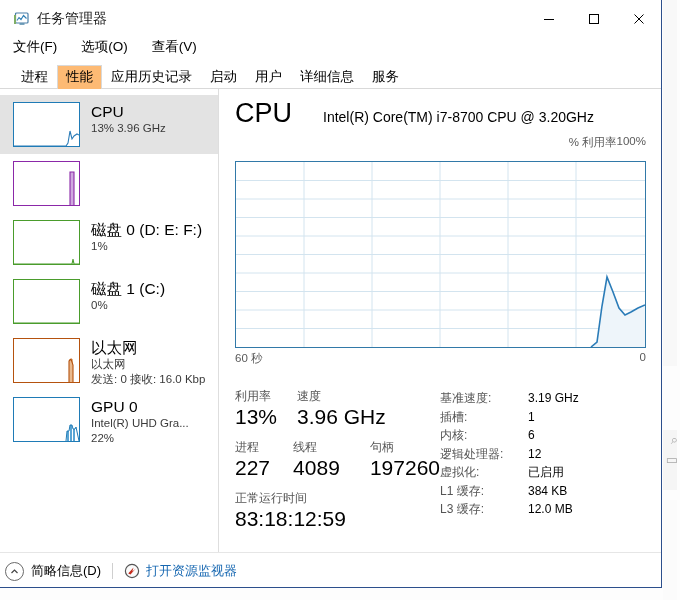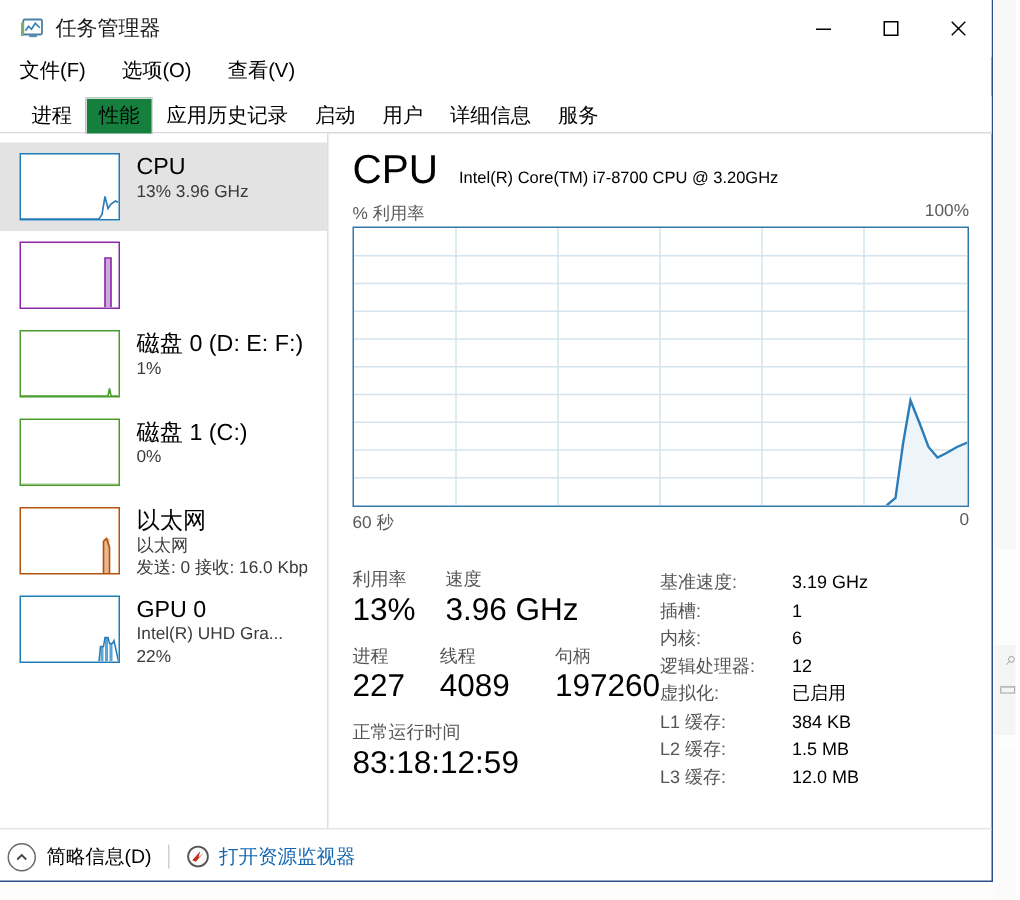--- a/index.html
+++ b/index.html
@@ -118,21 +118,21 @@
     color: #000;
     padding: 2px 8px 3px 8px;
     cursor: default;
     line-height: 17px;
     border: 1px solid transparent;
     border-bottom: none;
     position: relative;
   }
   .tab.active {
     border-color: #d9d9d9;
-    background: #15803d;
+    background: #fdba74;
     margin-bottom: -1px;
     padding-bottom: 4px;
   }
 
   
   .content {
     display: flex;
     height: 463px;
   }
 
@@ -194,31 +194,31 @@
     display: flex;
     align-items: baseline;
   }
   .main-title {
     font-size: 27px;
     color: #000;
     font-weight: 400;
     line-height: 32px;
   }
   .main-model {
-    margin-left: 14px;
-    font-size: 11px;
+    margin-left: 31px;
+    font-size: 14px;
     color: #000;
   }
   .graph-labels {
     display: flex;
-    justify-content: space-between;
+    justify-content: flex-end;
     font-size: 11.5px;
     color: #5a5a5a;
     margin-top: 6px;
-    margin-bottom: 1px;
+    margin-bottom: 11px;
   }
   .graph-box {
     height: 187px;
     border: 1px solid #3279a8;
     position: relative;
     background: #fff;
     box-sizing: border-box;
     overflow: hidden;
   }
   .graph-box svg { display:block; }
@@ -548,24 +548,20 @@
           </div>
           <div class="spec-row">
             <span class="spec-key">虚拟化:</span>
             <span class="spec-val">已启用</span>
           </div>
           <div class="spec-row">
             <span class="spec-key">L1 缓存:</span>
             <span class="spec-val">384 KB</span>
           </div>
           <div class="spec-row">
-            <span class="spec-key">L2 缓存:</span>
-            <span class="spec-val">1.5 MB</span>
-          </div>
-          <div class="spec-row">
             <span class="spec-key">L3 缓存:</span>
             <span class="spec-val">12.0 MB</span>
           </div>
         </div>
 
       </div>
 
     </div>
   </div>
 

